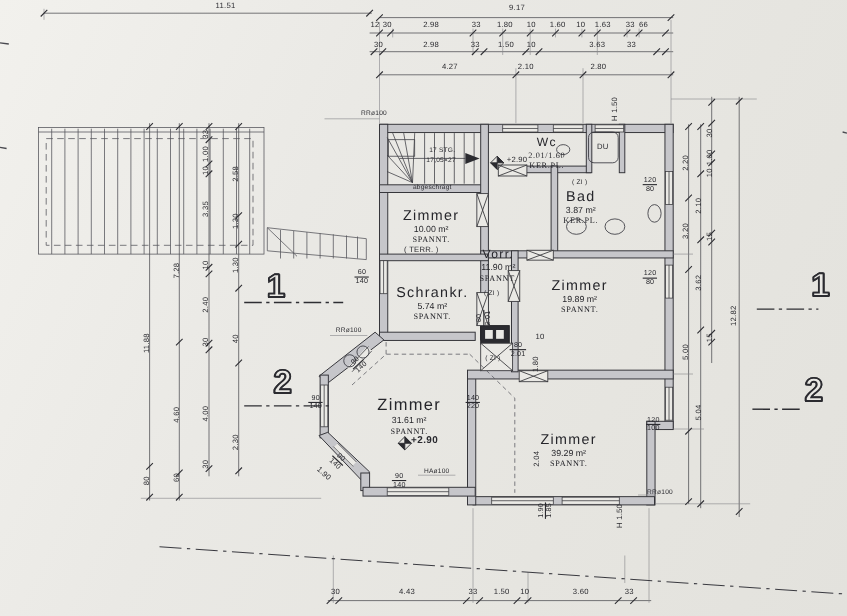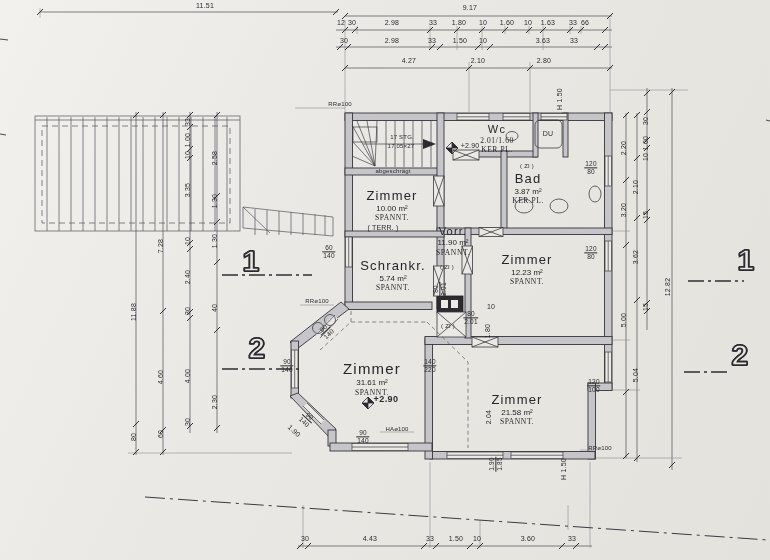--- a/index.html
+++ b/index.html
@@ -233,36 +233,36 @@
       <span class="rarea">3.87 m²</span>
       <span class="rceil">KER.PL.</span>
     </div>
     <div class="room" style="left:497px;top:139px;">
       <span class="rname md">Wc</span>
       <span class="rceil">2.01/1.60</span>
       <span class="rceil">KER.PL.</span>
     </div>
     <div class="room" style="left:527px;top:269px;">
       <span class="rname">Zimmer</span>
-      <span class="rarea">12.23 m²</span>
+      <span class="rarea">19.89 m²</span>
       <span class="rceil">SPANNT.</span>
     </div>
     <div class="room" style="left:393px;top:275px;">
       <span class="rname">Schrankr.</span>
       <span class="rarea">5.74 m²</span>
       <span class="rceil">SPANNT.</span>
     </div>
     <div class="room" style="left:372px;top:378px;">
       <span class="rname lg">Zimmer</span>
       <span class="rarea">31.61 m²</span>
       <span class="rceil">SPANNT.</span>
     </div>
     <div class="room" style="left:517px;top:409px;">
       <span class="rname">Zimmer</span>
-      <span class="rarea">21.58 m²</span>
+      <span class="rarea">39.29 m²</span>
       <span class="rceil">SPANNT.</span>
     </div>
   </div>
 
   <div class="lyr">
       <div class="ann" style="left: 205px; top: 6px; transform: translate(-50%, -50%);">11.51</div>
       <div class="ann" style="left: 470px; top: 8px; transform: translate(-50%, -50%);">9.17</div>
       <div class="ann" style="left: 341px; top: 23px; transform: translate(-50%, -50%);">12</div>
       <div class="ann" style="left: 352px; top: 23px; transform: translate(-50%, -50%);">30</div>
       <div class="ann" style="left: 392px; top: 23px; transform: translate(-50%, -50%);">2.98</div>

